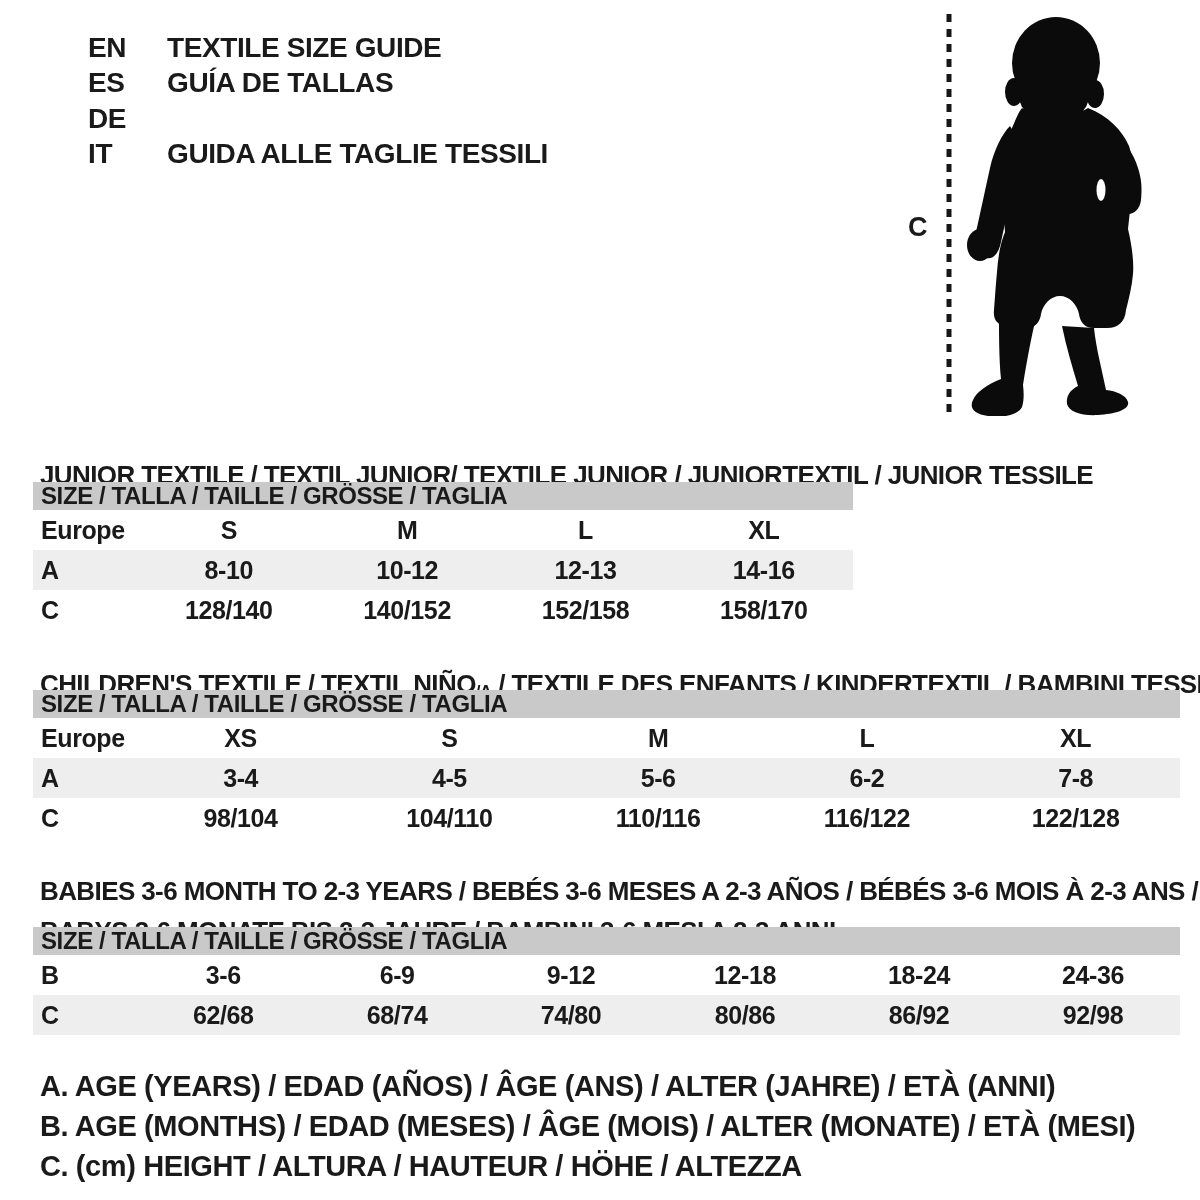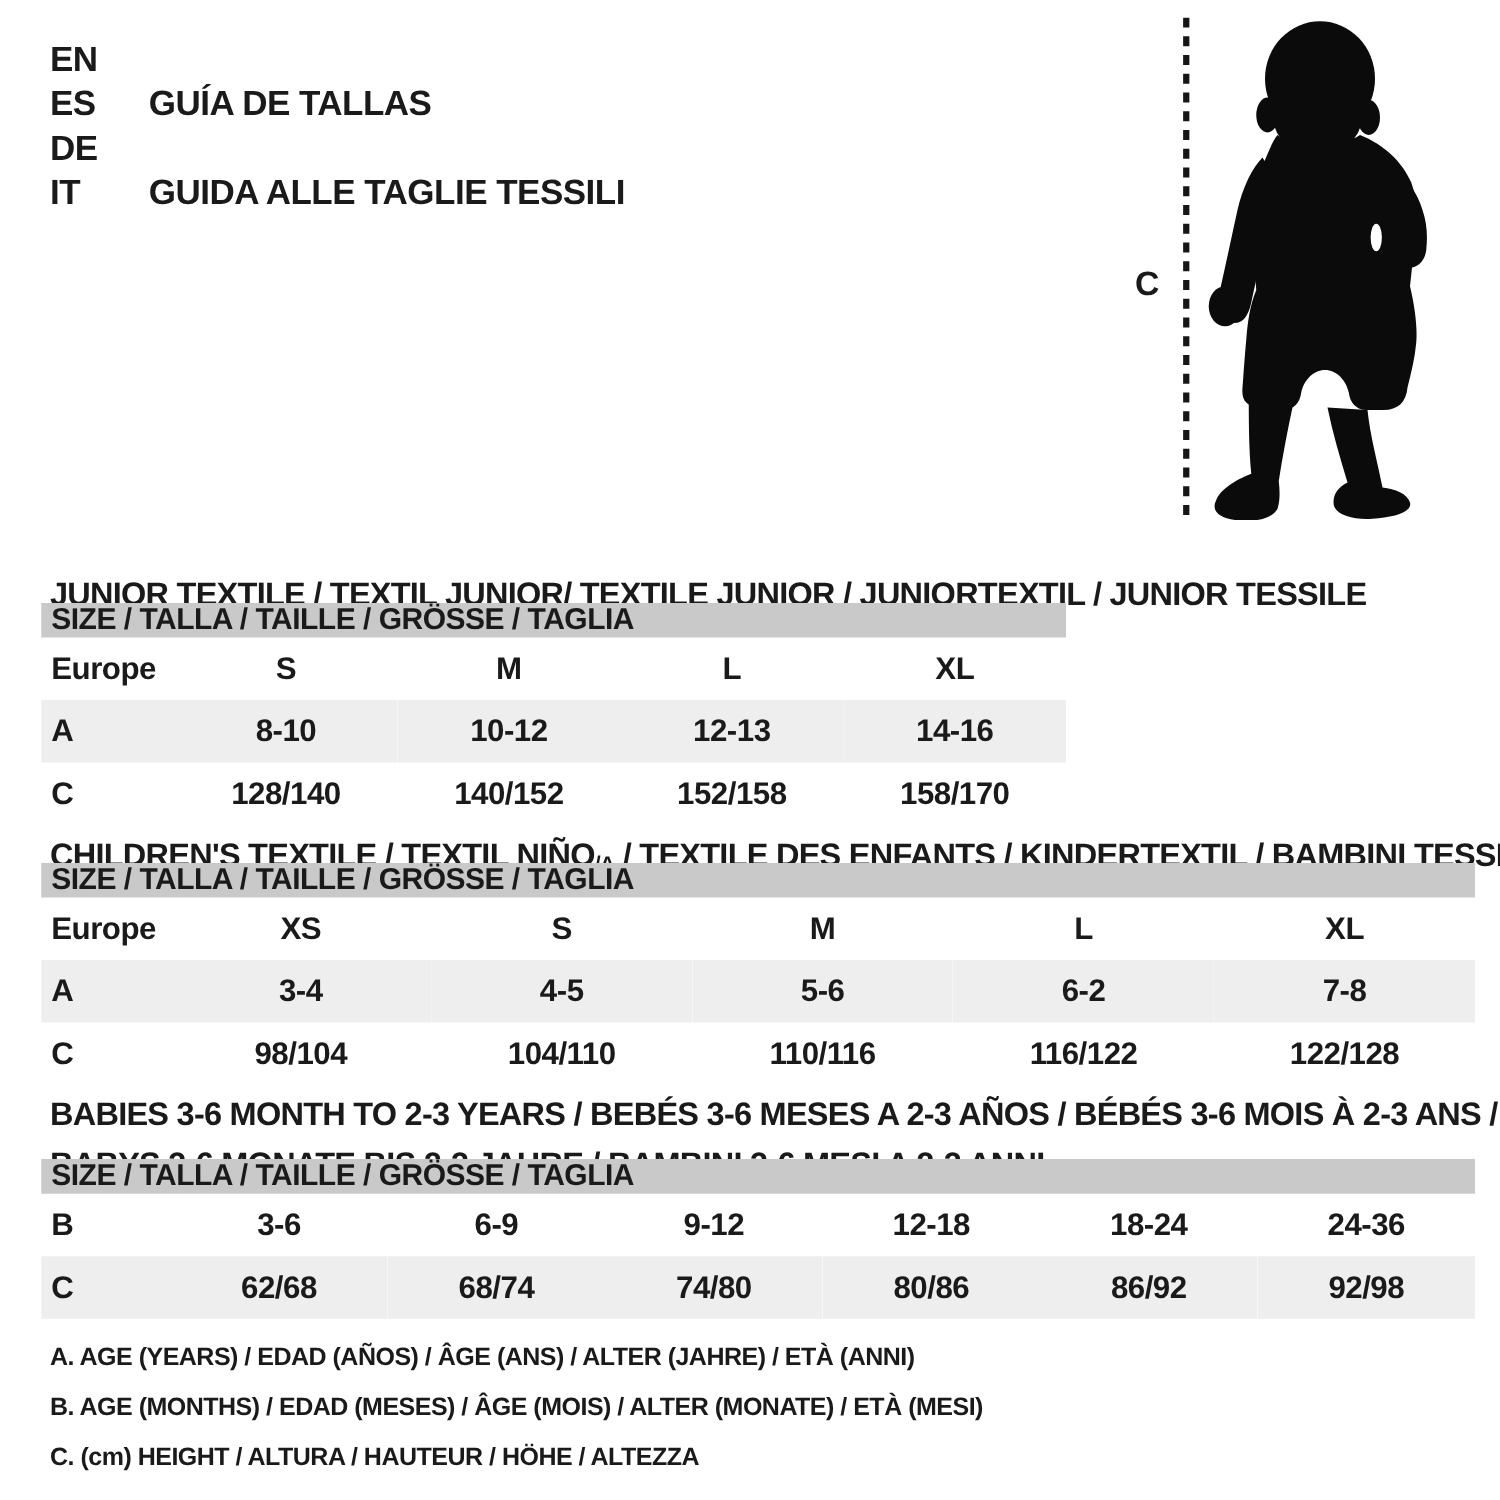--- a/index.html
+++ b/index.html
@@ -4,52 +4,53 @@
 <style>
   html,body{margin:0;padding:0;background:#fff;}
   .page{
     position:relative;width:1200px;height:1200px;background:#ffffff;
     font-family:"Liberation Sans","DejaVu Sans",sans-serif;
     font-weight:bold;color:#1a1a1a;overflow:hidden;letter-spacing:-0.4px;
   }
   
   .langs{position:absolute;left:40px;top:30px;font-size:28px;}
   .lang-row{display:flex;height:35.5px;align-items:center;}
-  .lang-code{width:79px;}
+  .lang-code{width:79px;margin-left:48px;}
   
   .dash-line{position:absolute;left:946px;top:14px;}
   .fig-label{position:absolute;left:908px;top:212px;font-size:27px;}
   .silhouette{position:absolute;left:964px;top:14px;}
   
   .sec-title{position:absolute;left:40px;font-size:26px;letter-spacing:-0.6px;line-height:40px;white-space:nowrap;}
   #t1-title{top:433px;}
   #t2-title{top:642px;}
   #t3-title{top:849px;}
   .sec-title .sub{font-size:17px;vertical-align:-4px;}
   
   section.size-sec{display:contents;}
   table.size-table{position:absolute;border-collapse:collapse;table-layout:fixed;}
   #t1-table{left:33px;top:482px;width:820px;}
   #t2-table{left:33px;top:690px;width:1147px;}
   #t3-table{left:33px;top:927px;width:1147px;}
-  table.size-table td{font-size:25px;text-align:center;height:50px;padding:0;overflow:hidden;}
+  table.size-table td{font-size:25px;text-align:center;height:40px;padding:0;overflow:hidden;}
   table.size-table tr.band td{background:#c9c9c9;text-align:left;padding-left:8px;height:26px;font-size:24px;}
   table.size-table td.lbl{text-align:left;padding-left:8px;}
   table.size-table tr.shaded td{background:#eeeeee;}
   
-  .legend{position:absolute;left:40px;top:1066px;font-size:20px;line-height:40px;}
+  .legend{position:absolute;left:40px;top:1066px;font-size:29px;line-height:40px;}
 </style>
 </head>
 <body>
 
 <div class="page">
 
   <div class="langs">
     <div class="lang-row">
       <span class="lang-code">EN</span>
+      <span class="lang-title">TEXTILE SIZE GUIDE</span>
     </div>
     <div class="lang-row">
       <span class="lang-code">ES</span>
       <span class="lang-title">GUÍA DE TALLAS</span>
     </div>
     <div class="lang-row">
       <span class="lang-code">DE</span>
     </div>
     <div class="lang-row">
       <span class="lang-code">IT</span>

